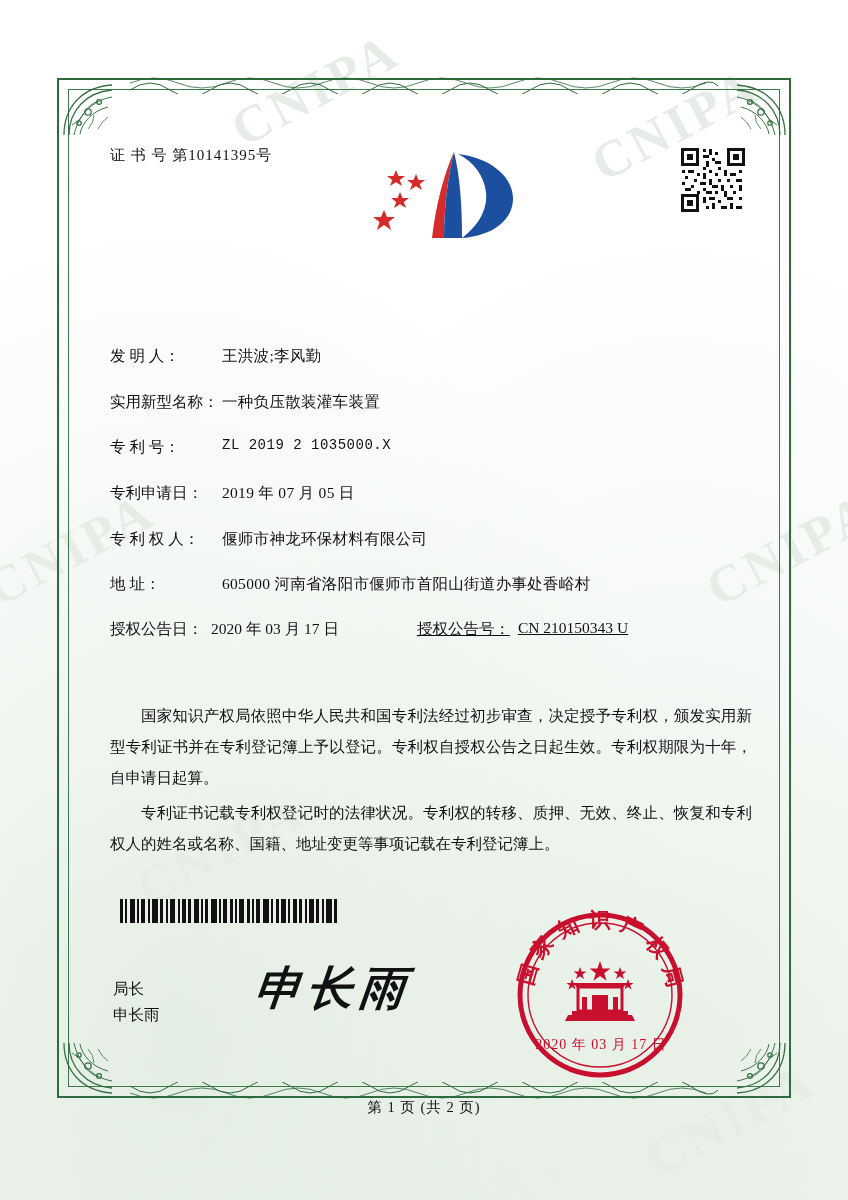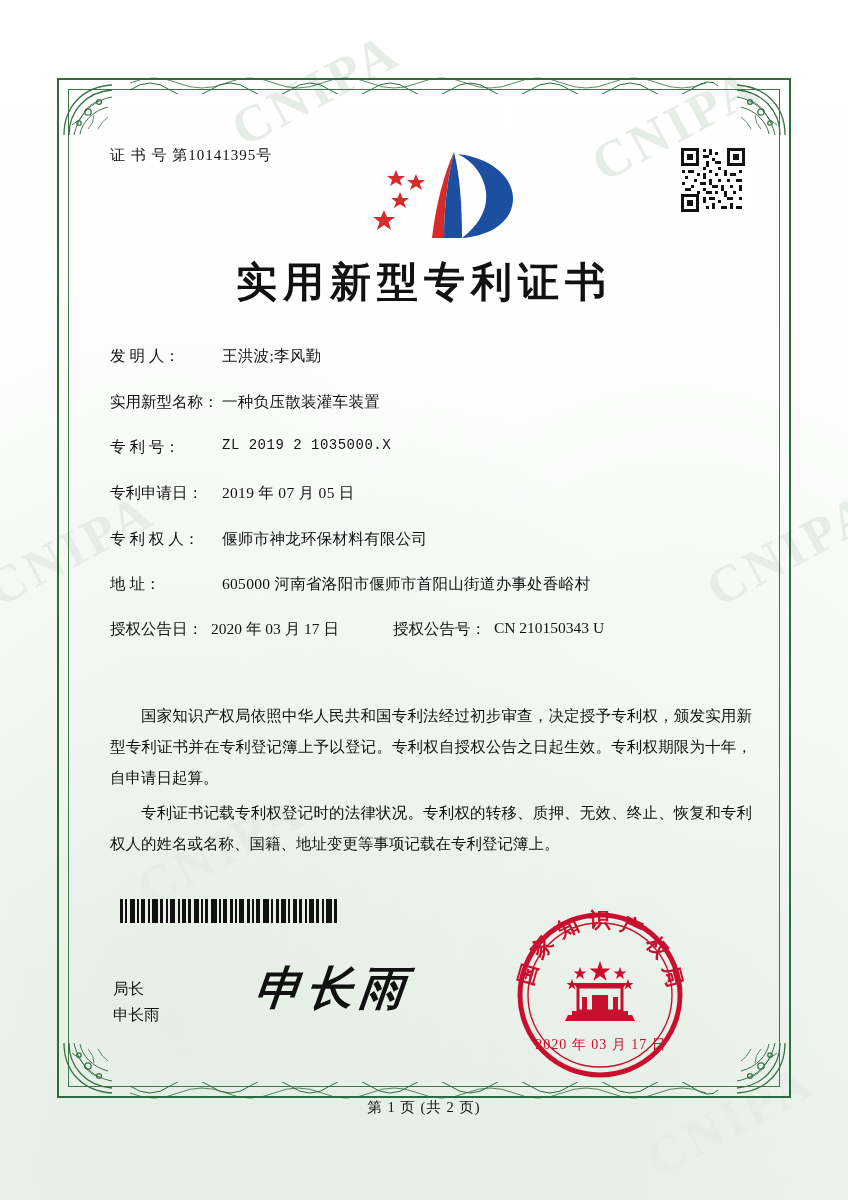--- a/index.html
+++ b/index.html
@@ -92,21 +92,21 @@
   }
   .f-label{
     width:112px;flex:none;
     letter-spacing:0px;
     white-space:nowrap;
   }
   .f-value{flex:1;letter-spacing:.3px;}
   .f-value.mono{font-family:"Liberation Mono","DejaVu Sans Mono",monospace;font-size:14px;letter-spacing:.5px;}
   .pubrow{display:flex;align-items:center;margin-bottom:22px;}
   .pubrow .seg{display:flex;}
-  .pubrow .seg2{margin-left:54px;}
+  .pubrow .seg2{margin-left:78px;text-decoration:underline;}
   .pubrow .lbl{white-space:nowrap;}
   .pubrow .val{margin-left:8px;}
 
   
   .paras{
     position:absolute;left:110px;top:700px;width:642px;
     font-size:15.5px;color:#111;line-height:31px;
     text-align:justify;
   }
   .paras p{margin:0 0 4px 0;text-indent:2em;}
@@ -329,21 +329,20 @@
       </g>
 
       <path d="M92 6 C126 10 148 30 147 52 C146 74 124 88 96 90 C112 78 122 62 120 44 C118 28 108 14 92 6 Z" fill="#1d4fa0"></path>
 
       <path d="M86 6 L96 6 L96 90 L76 90 C74 62 78 28 86 6 Z" fill="#1d4fa0" opacity="0"></path>
       <path d="M88 4 C82 28 78 58 78 90 L66 90 C70 56 78 26 88 4 Z" fill="#d62b2b"></path>
       <path d="M88 4 C94 28 96 58 96 90 L78 90 C78 58 82 28 88 4 Z" fill="#1d4fa0"></path>
     </svg>
   </div>
 
-  <div class="title">实用新型专利证书</div>
 
   <div class="fields">
 
     <div class="field">
       <div class="f-label">发  明  人：</div>
       <div class="f-value">王洪波;李风勤</div>
     </div>
 
     <div class="field">
       <div class="f-label">实用新型名称：</div>

